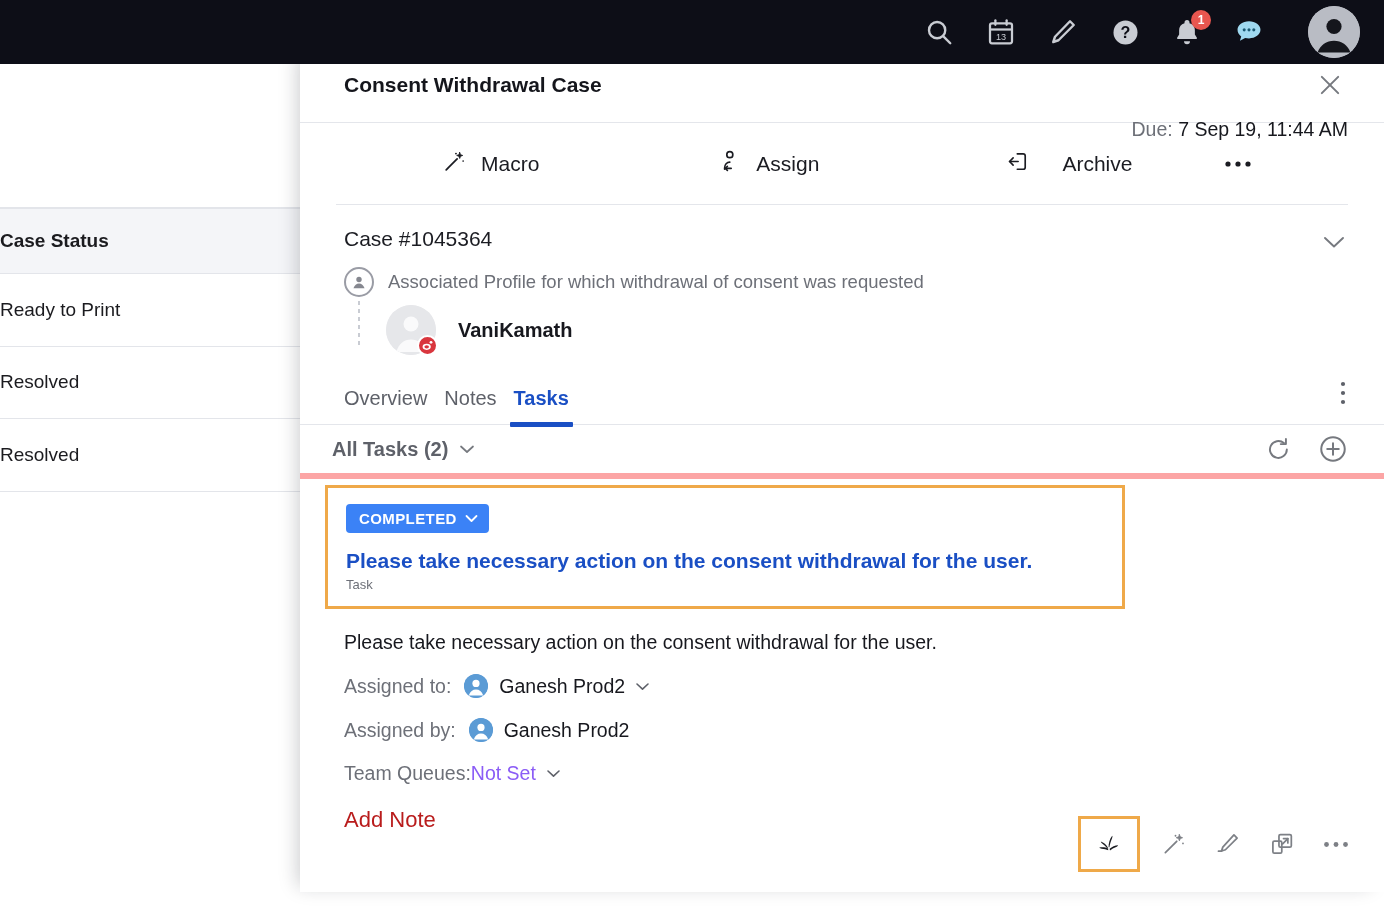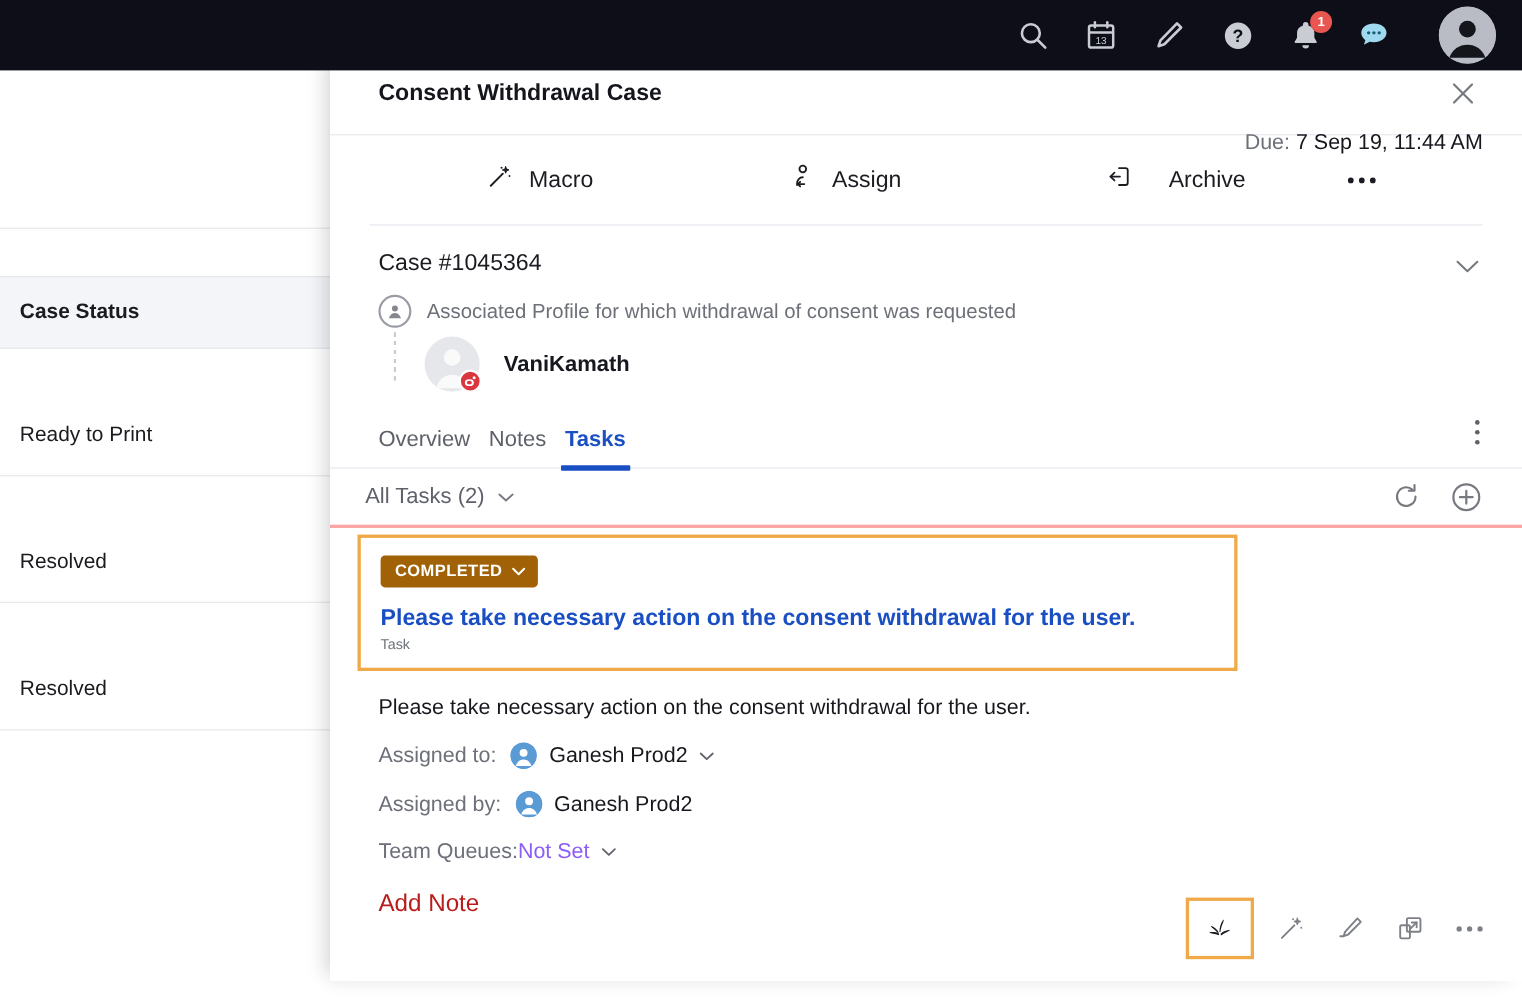--- a/index.html
+++ b/index.html
@@ -79,26 +79,24 @@
     top: 64px; left: 0;
     width: 310px;
     height: 844px;
     background: #ffffff;
     z-index: 5;
   }
   .bg-row {
     height: 72.6px;
     display: flex;
     align-items: center;
-    padding-left: 18px;
     border-bottom: 1px solid #e3e5ea;
     font-size: 19px;
     color: #1b1b1f;
     white-space: nowrap;
-    margin-top: 43px;
   }
   .bg-row.header {
     background: #f4f5f8;
     font-weight: bold;
     border-top: 1px solid #e3e5ea;
     height: 66px;
   }
   .bg-spacer-top { height: 74px; }
   .bg-spacer-mid { height: 70px; border-bottom: 1px solid #e3e5ea;}
 
@@ -268,21 +266,22 @@
   }
   .tab-kebab { padding-bottom: 14px; cursor:pointer; }
 
   
   .filter-row {
     display:flex;
     align-items:center;
     justify-content: space-between;
     padding: 0 36px 0 32px;
     height: 54px;
-    border-bottom: 3px solid #fca5a5;
+    border-bottom: 6px solid #fca5a5;
+    font-weight: bold;
   }
   .filter-left {
     display:flex; align-items:center; gap:10px;
     font-size: 20px; color:#5e6169; cursor:pointer;
   }
   .filter-right { display:flex; align-items:center; gap:26px; }
   .ic-btn { cursor:pointer; display:flex; align-items:center; }
 
   
   .task-card {
@@ -291,21 +290,21 @@
     width: 800px;
     border: 3px solid #efa949;
     padding: 16px 18px 14px 18px;
     background:#ffffff;
     z-index: 12;
   }
   .badge {
     display: inline-flex;
     align-items: center;
     gap: 8px;
-    background: #a16207;
+    background: #3b82f6;
     color:#ffffff;
     font-size: 15px;
     font-weight: bold;
     letter-spacing: .4px;
     padding: 6px 11px 6px 13px;
     border-radius: 4px;
     cursor:pointer;
   }
   .task-title {
     margin-top: 16px;

